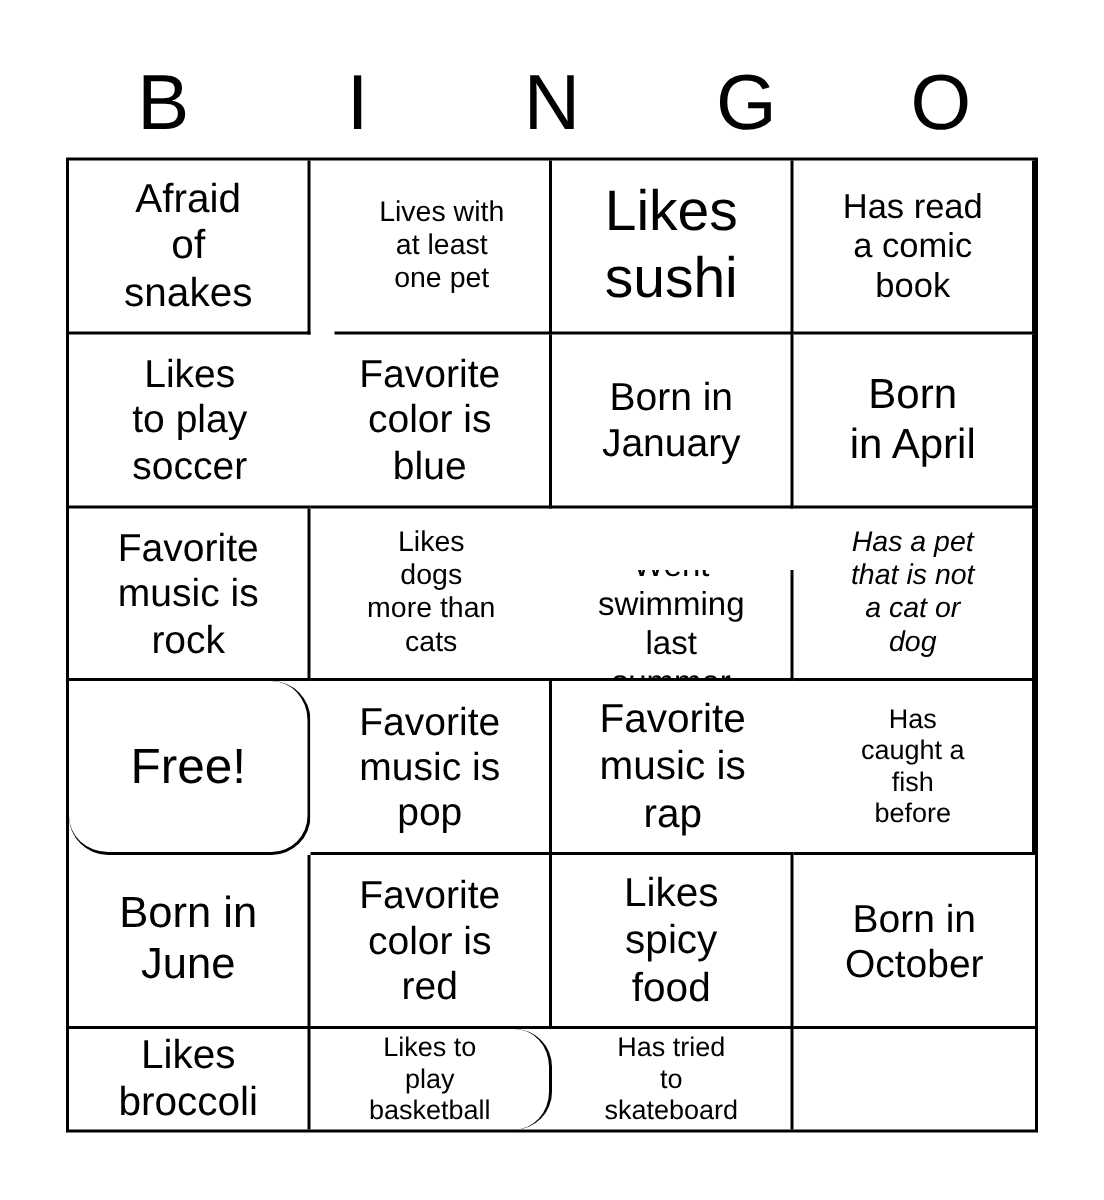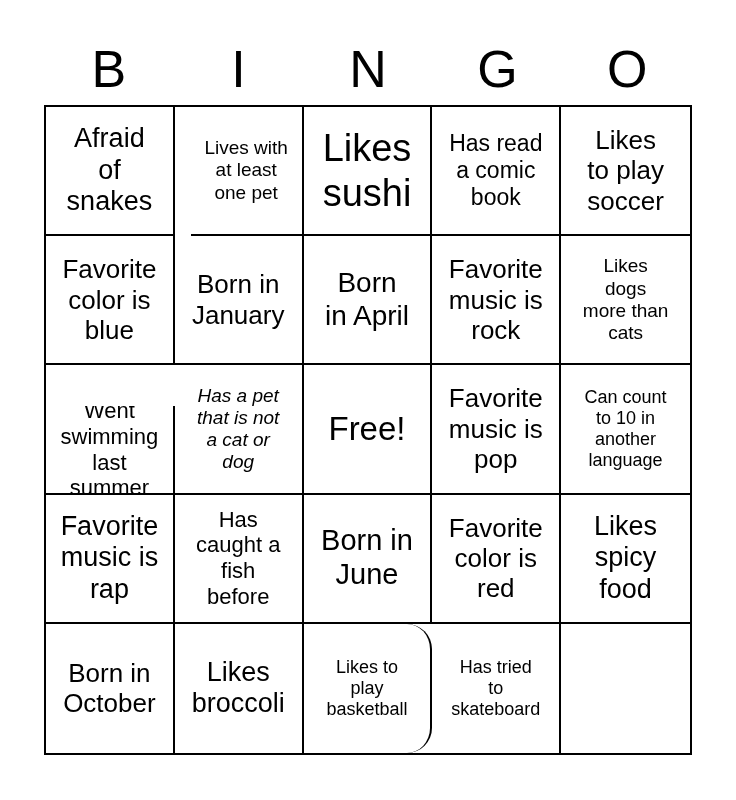--- a/index.html
+++ b/index.html
@@ -26,21 +26,21 @@
     font-size: 52px;
     line-height: 1;
     padding-bottom: 10px;
     font-weight: 400;
   }
   .bingo-grid {
     margin-left: 44px;
     width: 648px;
     height: 650px;
     display: grid;
-    grid-template-columns: repeat(5, 1fr);
+    grid-template-columns: repeat(4, 1fr);
     grid-template-rows: repeat(5, 1fr);
     border: 2px solid #000000;
     box-sizing: border-box;
     background: #ffffff;
   }
   .cell {
     border-right: 2px solid #000000;
     border-bottom: 2px solid #000000;
     display: flex;
     align-items: center;
@@ -97,32 +97,28 @@
 more than
 cats</div>
   <div class="cell" style="font-size: 22px; margin-top: 41px;">Went
 swimming
 last
 summer</div>
   <div class="cell" style="font-size: 19px; font-style: italic;">Has a pet
 that is not
 a cat or
 dog</div>
-  <div class="cell" style="font-size: 33px;">Free!</div>
+  <div class="cell" style="font-size: 33px; border-radius: 26px;">Free!</div>
   <div class="cell" style="font-size: 26px;">Favorite
 music is
 pop</div>
-  <div class="cell" style="font-size: 18px;">Can count
-to 10 in
-another
-language</div>
   <div class="cell" style="font-size: 27px;">Favorite
 music is
 rap</div>
-  <div class="cell" style="font-size: 22px;">Has
+  <div class="cell" style="font-size: 18px;">Has
 caught a
 fish
 before</div>
   <div class="cell" style="font-size: 29px;">Born in
 June</div>
   <div class="cell" style="font-size: 26px;">Favorite
 color is
 red</div>
   <div class="cell" style="font-size: 27px;">Likes
 spicy

